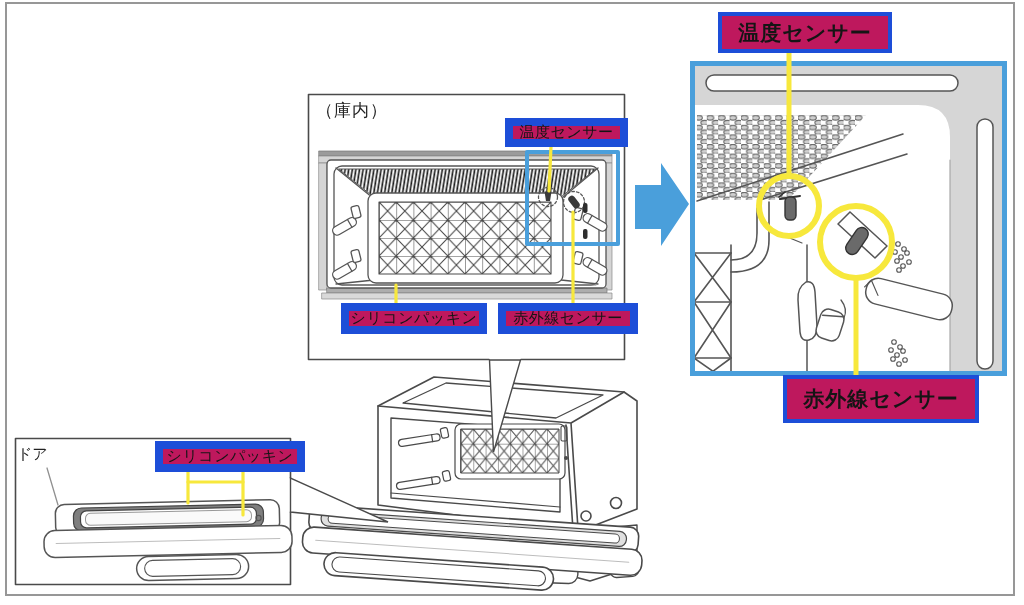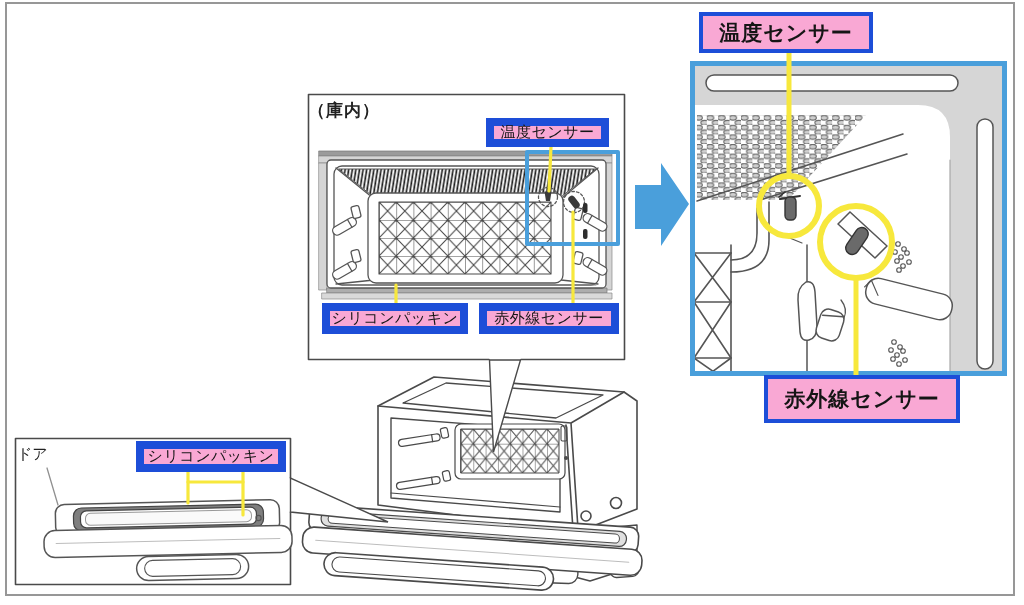--- a/index.html
+++ b/index.html
@@ -4,27 +4,27 @@
 <style>
   html,body{margin:0;padding:0;background:#ffffff;}
   #canvas{
     position:relative;width:1024px;height:605px;background:#ffffff;overflow:hidden;
     font-family:"Liberation Sans","DejaVu Sans",sans-serif;color:#1a1a1a;
   }
   #artwork{position:absolute;left:0;top:0;}
   .outer-frame{position:absolute;left:5px;top:2px;width:1010px;height:594px;
     border:2px solid #979797;box-sizing:border-box;pointer-events:none;}
   .ylabel{
-    position:absolute;background:#f9a8d4;border:8px solid #1d4ed8;box-sizing:border-box;
+    position:absolute;background:#be185d;border:8px solid #1d4ed8;box-sizing:border-box;
     display:flex;align-items:center;justify-content:center;
-    font-size:15px;font-weight:500;color:#151515;white-space:nowrap;letter-spacing:.5px;
+    font-size:15px;font-weight:500;color:#151515;white-space:nowrap;letter-spacing:.5px;margin-left:19px;
   }
   .ylabel.big{border-width:4px;font-weight:bold;font-size:21px;letter-spacing:1px;}
   .plain-label{position:absolute;color:#222;white-space:nowrap;}
-  #lbl-cavity-title{left:308px;top:99px;font-size:17px;letter-spacing:1px;font-weight:700;}
+  #lbl-cavity-title{left:316px;top:99px;font-size:17px;letter-spacing:1px;font-weight:400;}
   #lbl-temp-small{left:486px;top:118px;width:123px;height:29px;}
   #lbl-pack-cavity{left:322px;top:303px;width:146px;height:31px;}
   #lbl-ir-small{left:479px;top:303px;width:140px;height:31px;}
   #lbl-door{left:17px;top:445px;font-size:15px;}
   #lbl-pack-door{left:136px;top:441px;width:150px;height:31px;}
   #lbl-temp-big{left:699px;top:12px;width:174px;height:41px;}
   #lbl-ir-big{left:764px;top:375px;width:196px;height:48px;}
 </style>
 </head>
 <body>

